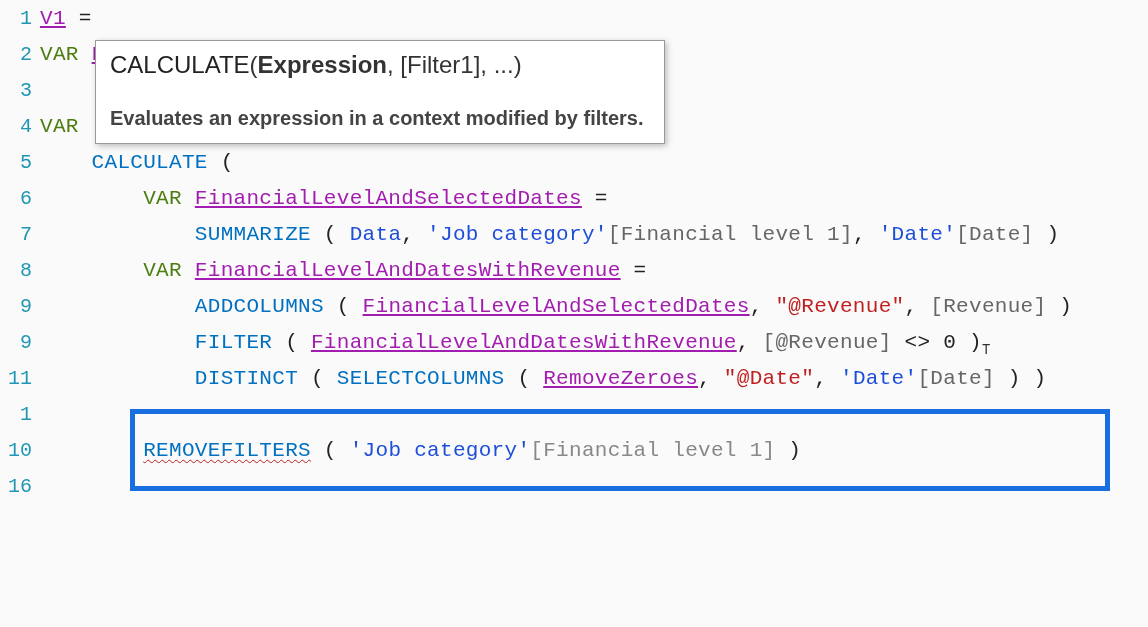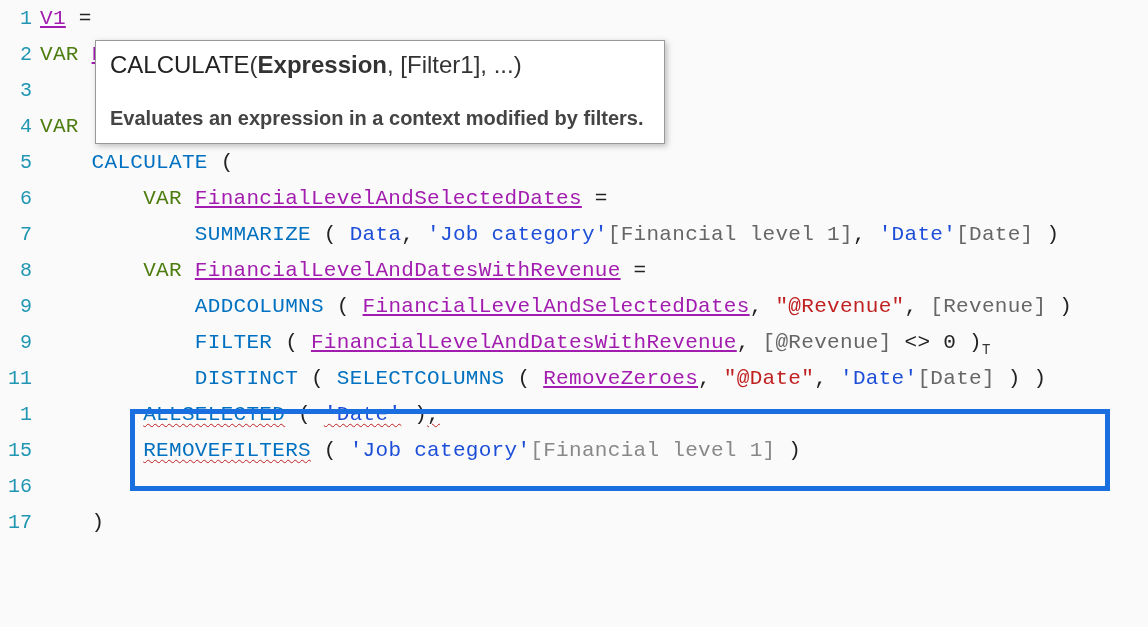--- a/index.html
+++ b/index.html
@@ -157,31 +157,26 @@
   </div>
 
 
   <div class="line">
     <div class="gutter">11</div>
     <div class="code">            <span class="kw-func">DISTINCT</span><span class="kw-paren"> ( </span><span class="kw-func">SELECTCOLUMNS</span><span class="kw-paren"> ( </span><span class="kw-ident">RemoveZeroes</span><span>, </span><span class="kw-str">"@Date"</span><span>, </span><span class="kw-table">'Date'</span><span class="kw-col">[Date]</span><span class="kw-paren"> ) )</span></div>
   </div>
 
   <div class="line">
     <div class="gutter">1</div>
-    <div class="code">        <span class="kw-func wavy">ALLSELECTED</span><span class="kw-paren"> ( </span><span class="kw-table wavy">'Date'</span><span class="kw-paren"> )</span><span class="wavy">,</span></div>
   </div>
 
   <div class="line">
-    <div class="gutter">15</div>
+    <div class="gutter">10</div>
     <div class="code">        <span class="kw-func wavy">REMOVEFILTERS</span><span class="kw-paren"> ( </span><span class="kw-table">'Job category'</span><span class="kw-gray">[Financial level 1]</span><span class="kw-paren"> )</span></div>
   </div>
 
   <div class="line">
     <div class="gutter">16</div>
     <div class="code"></div>
   </div>
 
-  <div class="line">
-    <div class="gutter">17</div>
-    <div class="code">    <span class="kw-paren">)</span></div>
-  </div>
 
 </div>
 
 </body></html>

